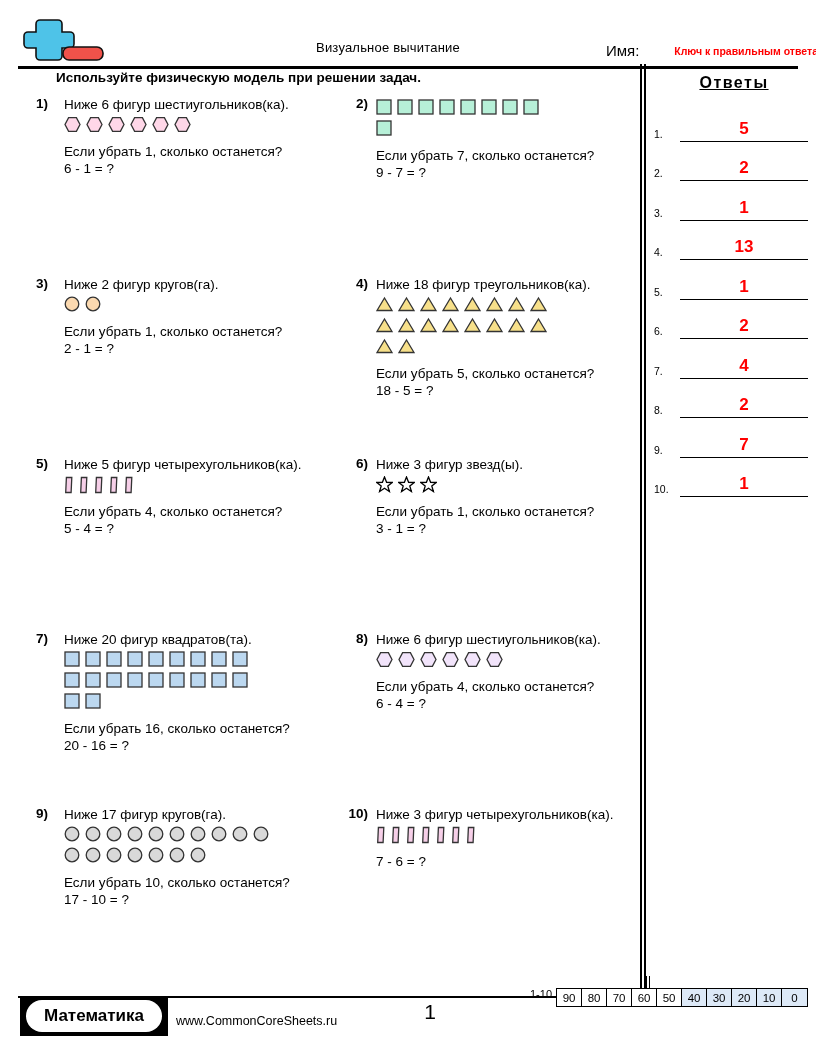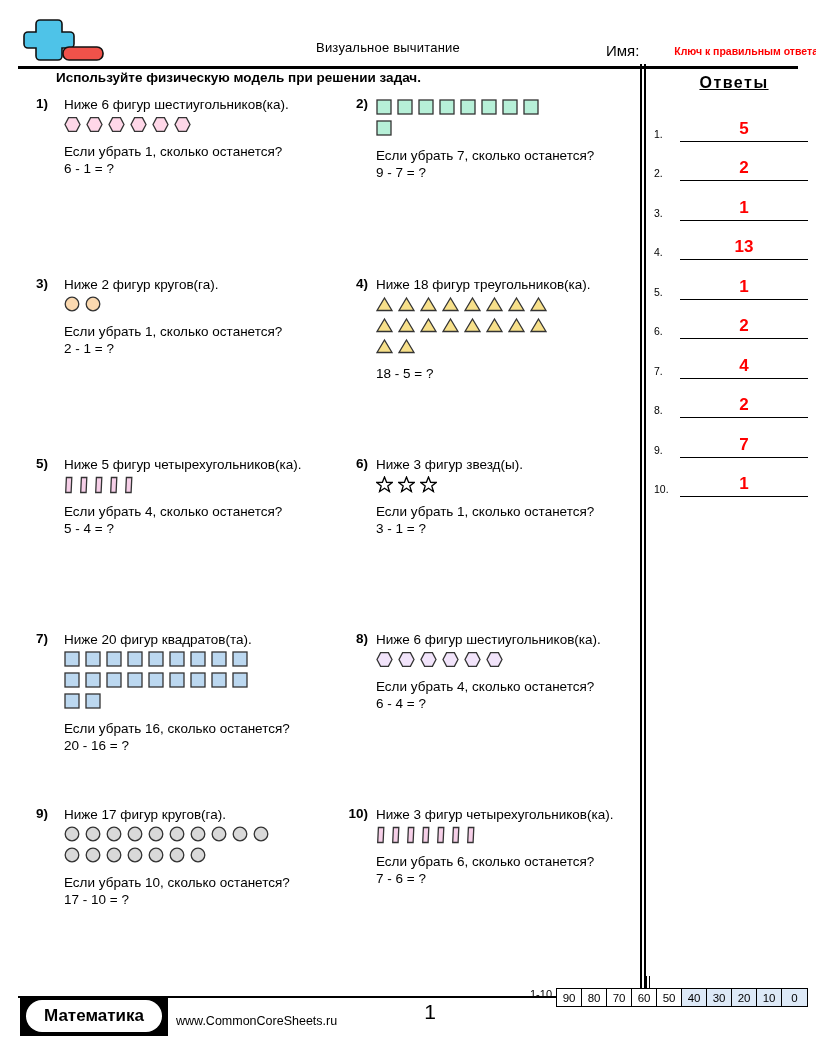--- a/index.html
+++ b/index.html
@@ -243,20 +243,21 @@
                   <polygon points="8.5,2 16,14.5 1,14.5" stroke="#333333" stroke-width="1.3" fill="#f7e08a"></polygon>
                 </svg><svg width="17" height="16" viewBox="0 0 17 16">
                   <polygon points="8.5,2 16,14.5 1,14.5" stroke="#333333" stroke-width="1.3" fill="#f7e08a"></polygon>
                 </svg></div>
               <div class="shaperow"><svg width="17" height="16" viewBox="0 0 17 16">
                   <polygon points="8.5,2 16,14.5 1,14.5" stroke="#333333" stroke-width="1.3" fill="#f7e08a"></polygon>
                 </svg><svg width="17" height="16" viewBox="0 0 17 16">
                   <polygon points="8.5,2 16,14.5 1,14.5" stroke="#333333" stroke-width="1.3" fill="#f7e08a"></polygon>
                 </svg></div>
             </div>
+            <div class="pq">Если убрать 5, сколько останется?</div>
             <div class="peq">18 - 5 = ?</div>
           </div>
         </div>
       </div>
       <div class="prow" style="position:absolute;top:360px;left:0;">
         <div class="prob left">
           <div class="pnum">5)</div>
           <div class="pbody">
             <div class="pstem">Ниже 5 фигур четырехугольников(ка).</div>
             <div class="shapes">
@@ -433,21 +434,20 @@
                 </svg><svg width="10" height="18" viewBox="0 0 10 18">
                   <polygon points="2.4,1.5 7.8,1.5 7.1,16.5 1.7,16.5" stroke="#333333" stroke-width="1.3" fill="#f6cfe8"></polygon>
                 </svg><svg width="10" height="18" viewBox="0 0 10 18">
                   <polygon points="2.4,1.5 7.8,1.5 7.1,16.5 1.7,16.5" stroke="#333333" stroke-width="1.3" fill="#f6cfe8"></polygon>
                 </svg><svg width="10" height="18" viewBox="0 0 10 18">
                   <polygon points="2.4,1.5 7.8,1.5 7.1,16.5 1.7,16.5" stroke="#333333" stroke-width="1.3" fill="#f6cfe8"></polygon>
                 </svg><svg width="10" height="18" viewBox="0 0 10 18">
                   <polygon points="2.4,1.5 7.8,1.5 7.1,16.5 1.7,16.5" stroke="#333333" stroke-width="1.3" fill="#f6cfe8"></polygon>
                 </svg></div>
             </div>
-            <div class="pq">Если убрать 6, сколько останется?</div>
             <div class="peq">7 - 6 = ?</div>
           </div>
         </div>
       </div>
     </div>
 
   <div class="answers">
     <div class="answers-title">Ответы</div>
     <div id="answer-rows">
         <div class="ans-row">

